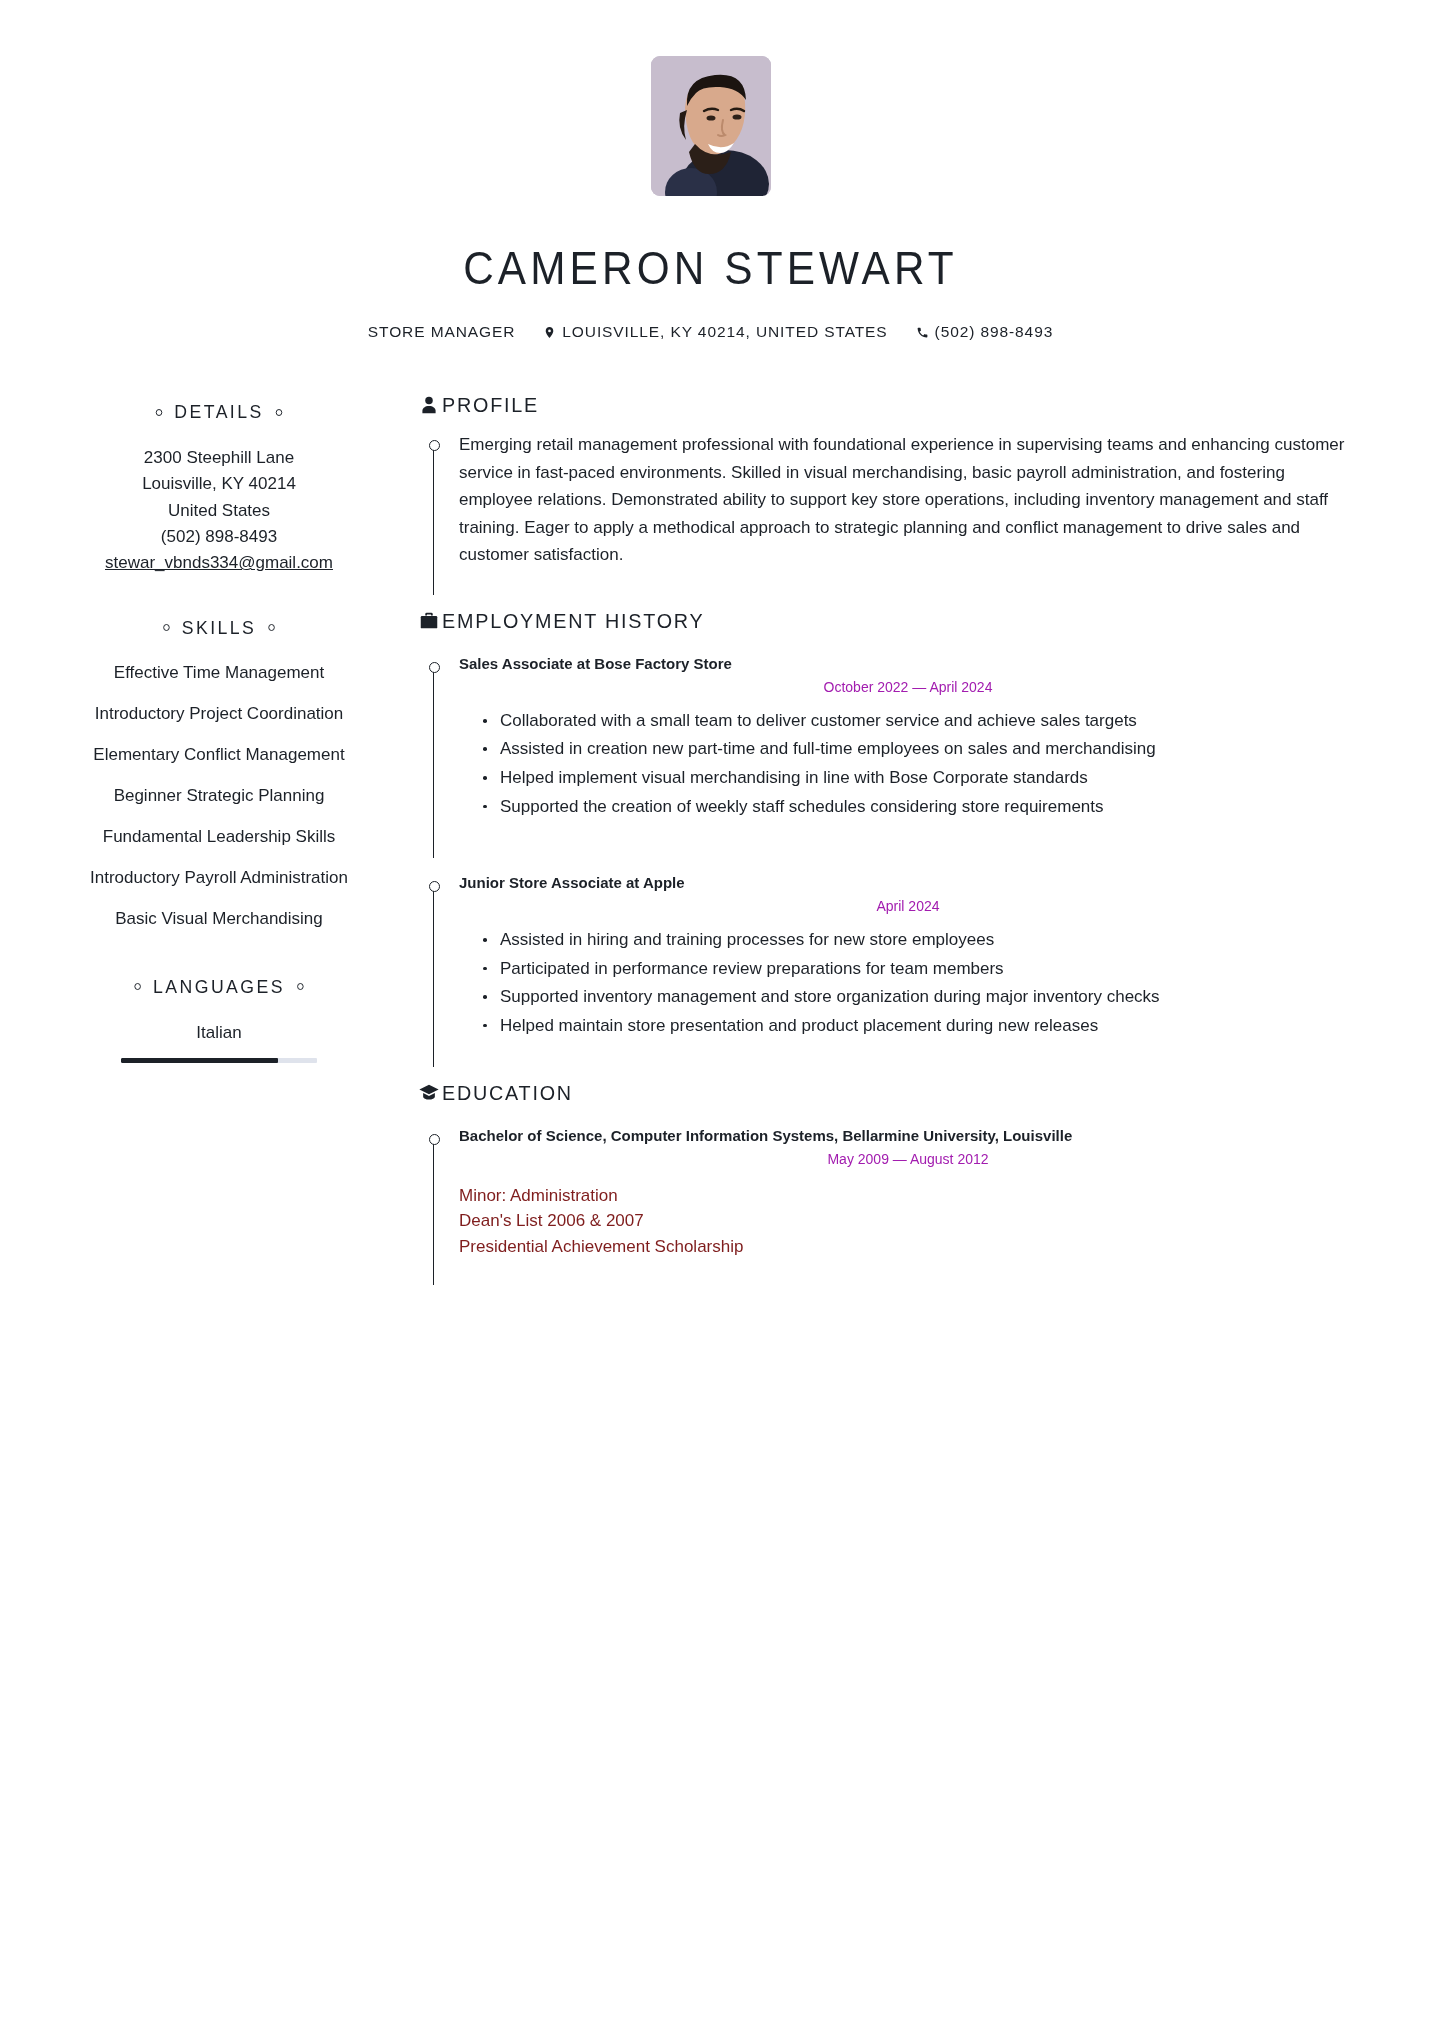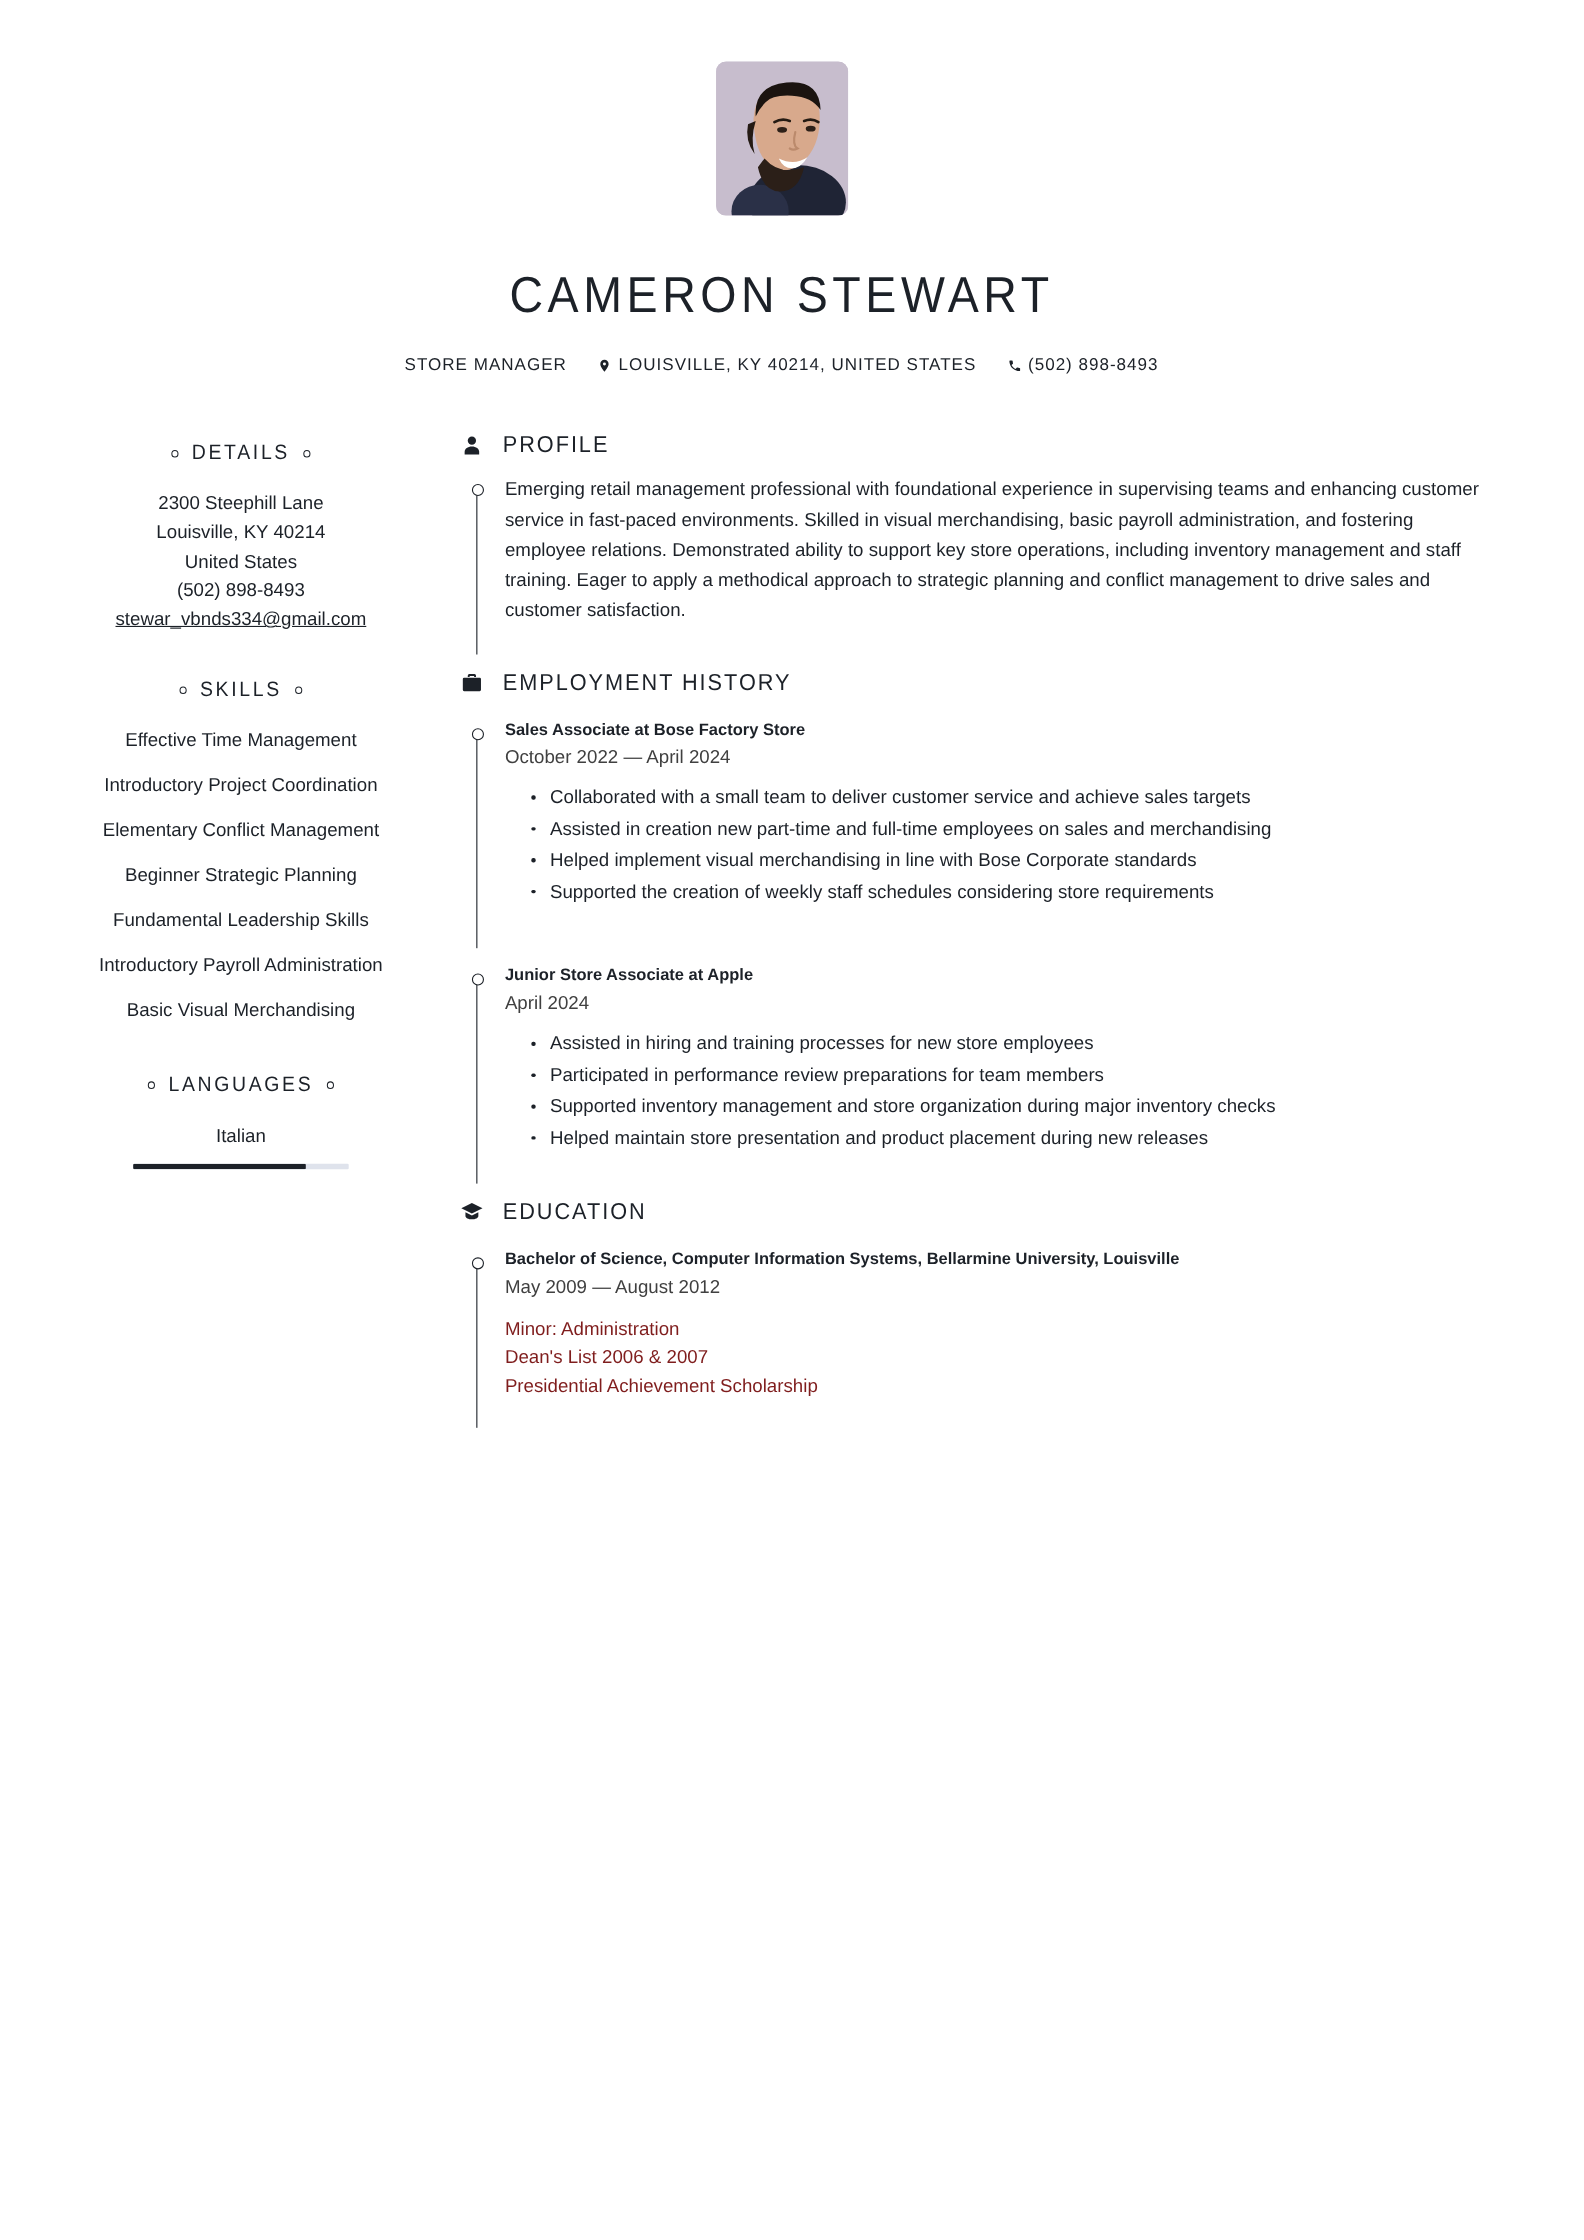--- a/index.html
+++ b/index.html
@@ -167,21 +167,21 @@
     background: #1c2128;
     border-radius: 1px;
   }
 
   
   .section { margin-bottom: 10px; }
 
   .sec-head {
     display: flex;
     align-items: center;
-    gap: 17px;
+    gap: 2px;
     margin-bottom: 14px;
   }
 
   .sec-icon {
     width: 22px;
     height: 22px;
     flex: 0 0 22px;
     display: flex;
     align-items: center;
     justify-content: center;
@@ -237,24 +237,25 @@
   .entry-title {
     font-size: 15px;
     font-weight: 700;
     color: #1c2128;
     line-height: 1.4;
     margin-bottom: 3px;
     margin-top: 20px;
   }
 
   .entry-date {
-    font-size: 17px;
-    color: #404040;
+    font-size: 14px;
+    color: #a21caf;
     line-height: 1.45;
     margin-bottom: 11px;
+    text-align: center;
   }
 
   .entry-body {
     font-size: 17px;
     color: #7f1d1d;
     line-height: 1.56;
   }
 
   .bullets {
     list-style: none;

